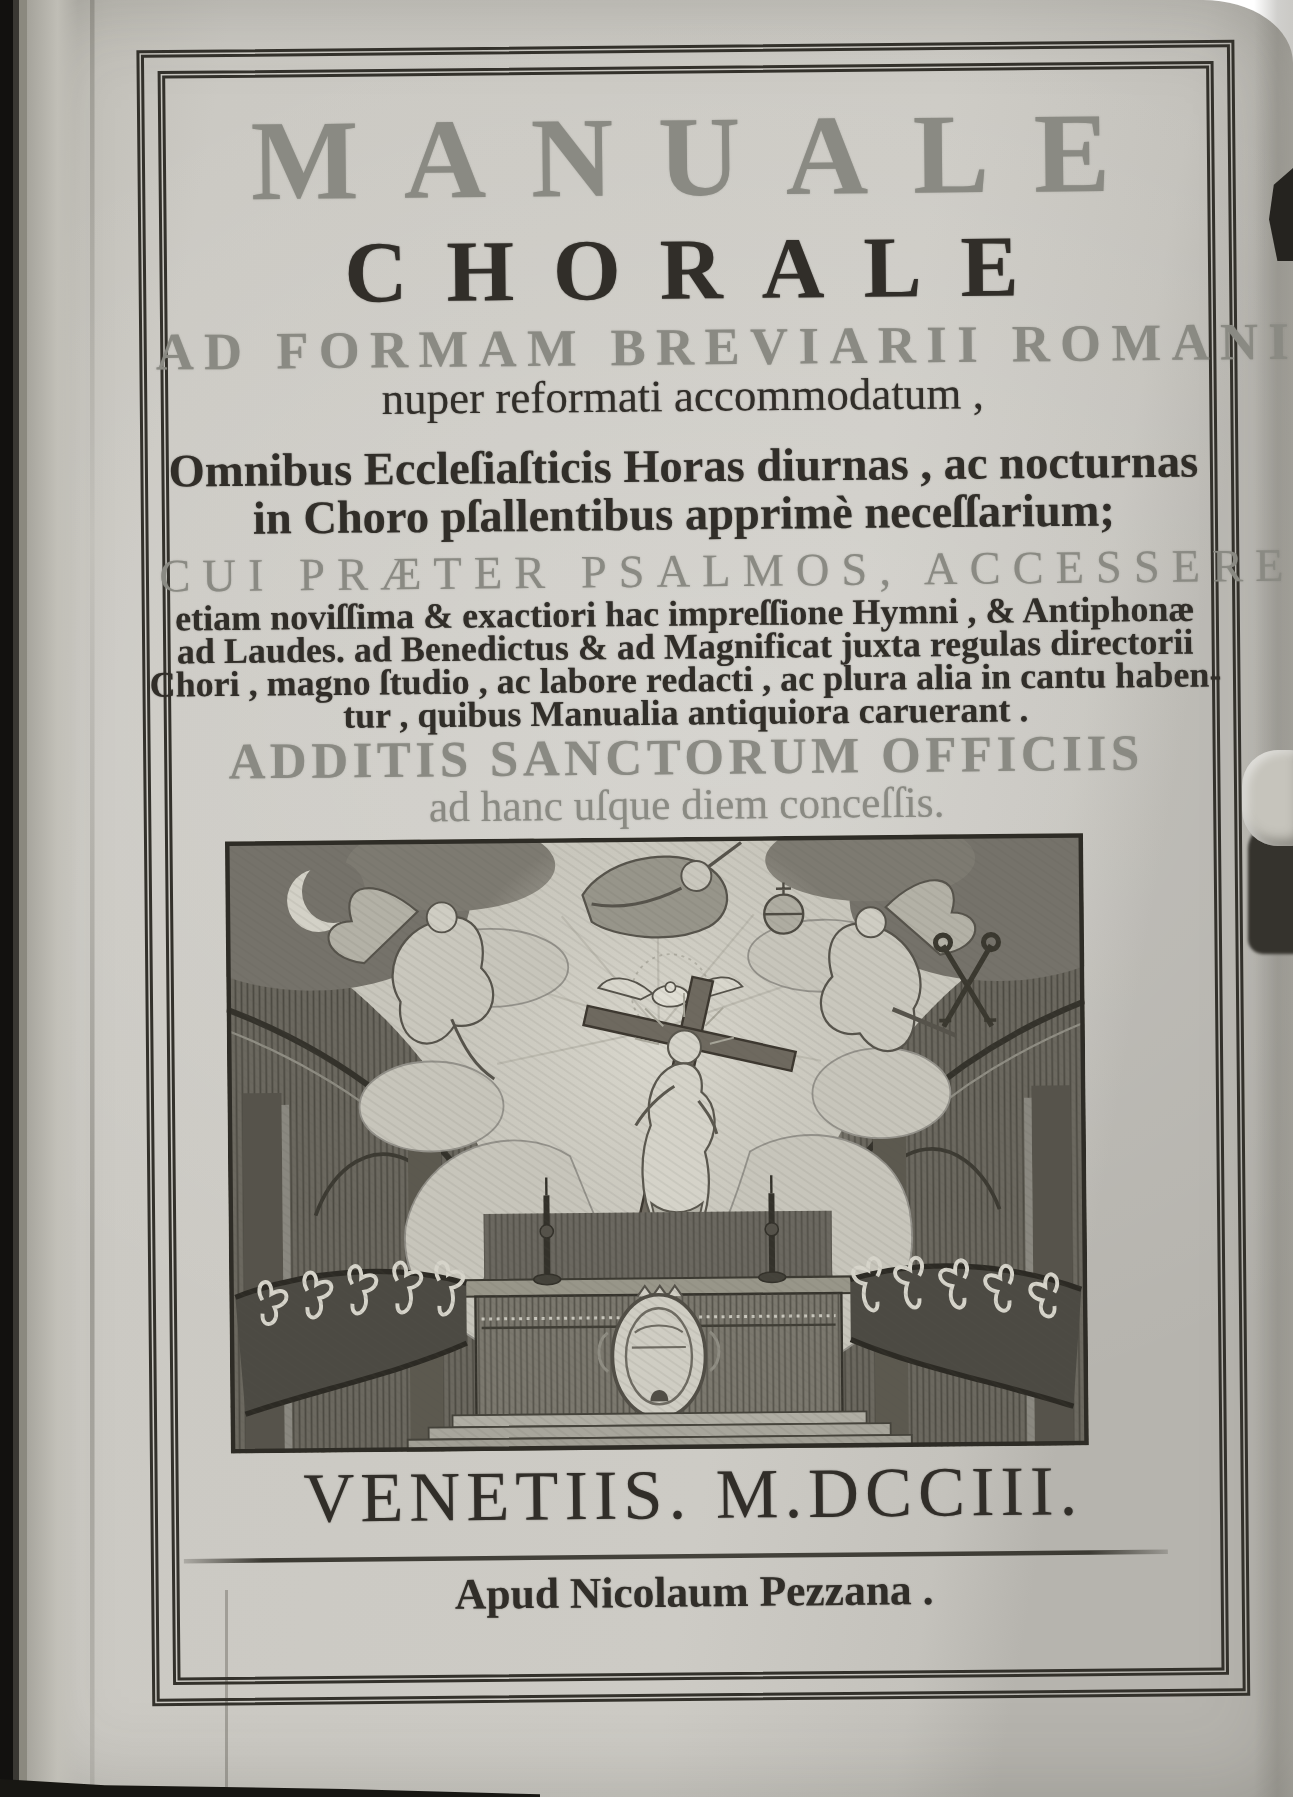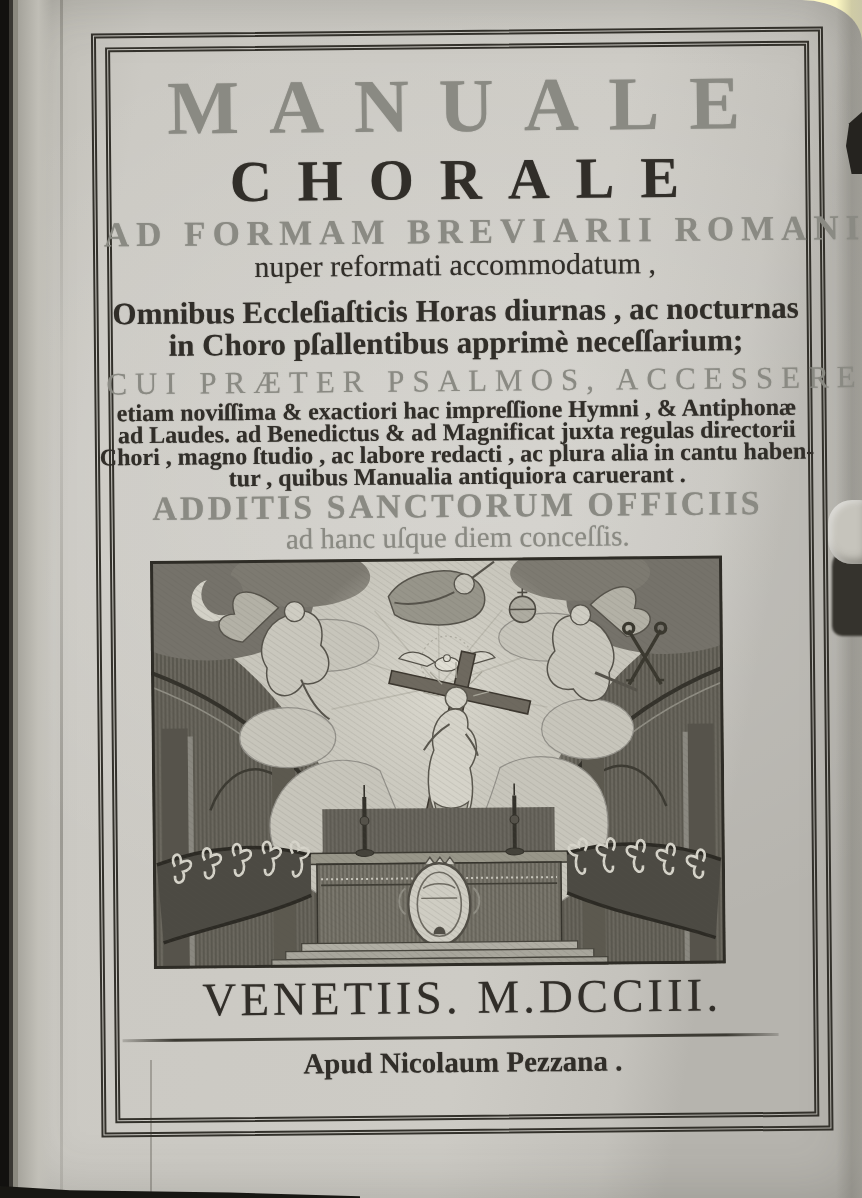--- a/index.html
+++ b/index.html
@@ -1,18 +1,18 @@
 <!DOCTYPE html>
 <html><head>
 <meta charset="utf-8">
 <style>
   html,body{margin:0;padding:0;background:#6f6d68;}
   .photo{
     position:relative;width:862px;height:1198px;overflow:hidden;
-    background:#fef9c3;
+    background:#ffffff;
     font-family:"Liberation Serif","DejaVu Serif",serif;
   }
   
   .page{
     position:absolute;left:14px;top:0;width:848px;height:1198px;
     background:
       radial-gradient(ellipse 900px 700px at 55% 40%, rgba(255,255,255,.18), rgba(0,0,0,0) 70%),
       linear-gradient(100deg, #b3b1aa 0px, #c3c1ba 60px, #cbc9c3 140px, #cdcbc5 620px, #c4c2bc 780px, #b6b4ae 848px),
       #c9c7c1;
     border-top-right-radius:60px 42px;

